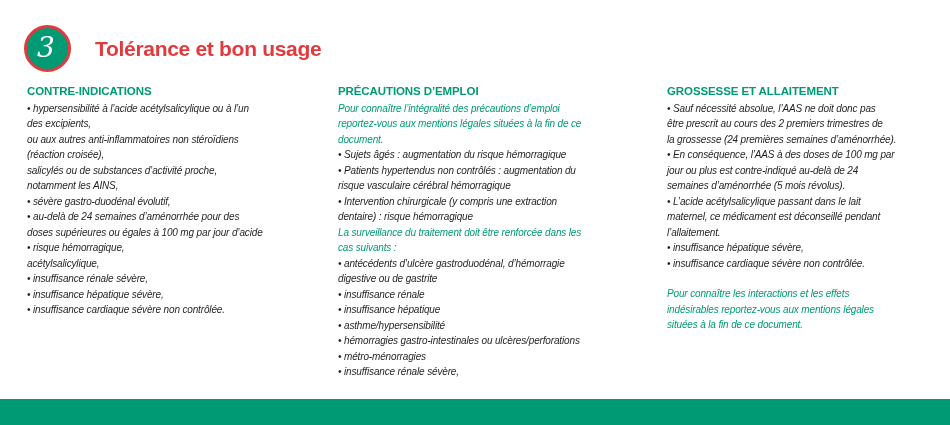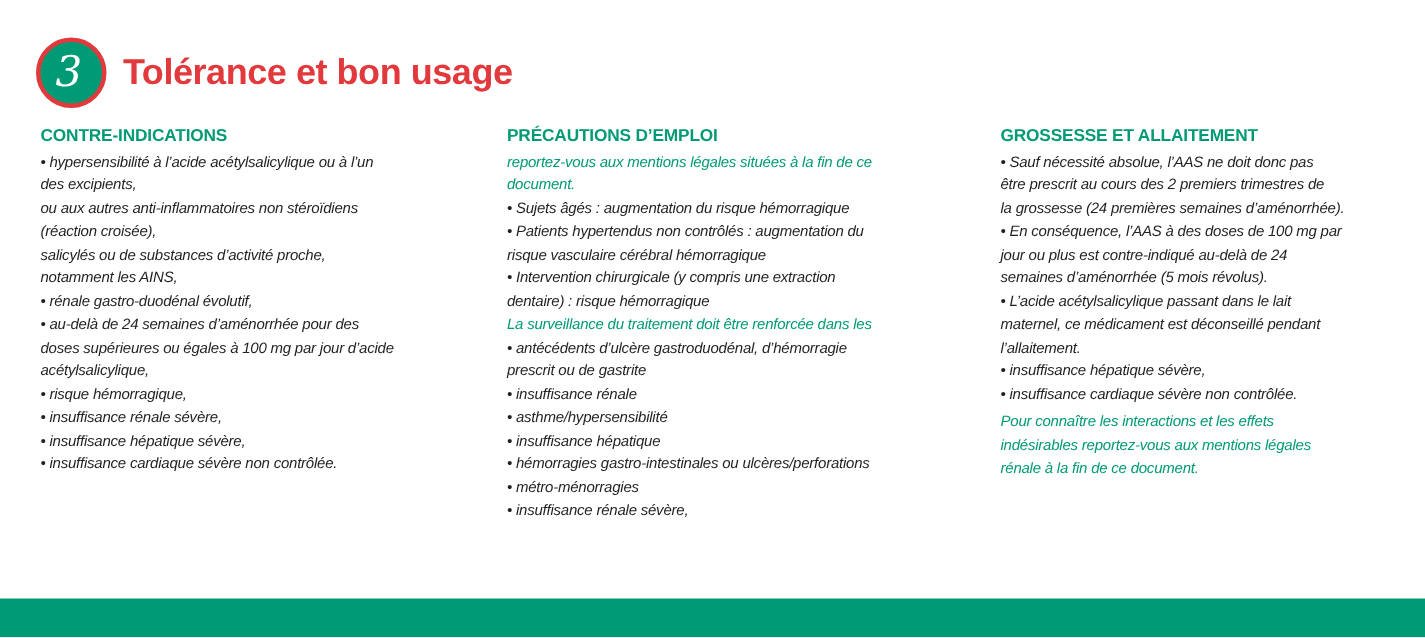--- a/index.html
+++ b/index.html
@@ -29,22 +29,22 @@
   }
   .badge span{
     color:#fff;
     font-family:"DejaVu Serif", serif;
     font-style:italic;
     font-size:28px;line-height:1;
     padding-right:3px;padding-bottom:2px;
   }
   .title{
     color:var(--red);
-    font-size:24px;font-weight:bold;
-    margin-left:11px;letter-spacing:-0.3px;
+    font-size:21px;font-weight:bold;
+    margin-left:24px;letter-spacing:-0.3px;
     white-space:nowrap;
   }
   .columns{
     position:absolute;left:27px;top:84px;
     display:grid;
     grid-template-columns:290px 308px 276px;
     column-gap:21px;
   }
   .col-heading{
     color:var(--green);
@@ -55,21 +55,21 @@
     white-space:nowrap;
   }
   .line{
     font-size:10px;line-height:15.5px;
     letter-spacing:-0.15px;
     color:var(--body);
     white-space:nowrap;
     font-style:italic;
   }
   .block.note .line{color:var(--green);}
-  .block.gap{margin-top:3px;}
+  .block.gap{margin-top:15px;}
   .footer-bar{
     position:absolute;left:0;right:0;bottom:0;
     height:26px;
     background:var(--green);
   }
 </style>
 </head>
 <body>
 
 <div class="page">
@@ -83,52 +83,54 @@
   <div class="columns">
       <div class="column">
         <div class="col-heading">CONTRE-INDICATIONS</div>
         <div class="block body">
           <div class="line">• hypersensibilité à l’acide acétylsalicylique ou à l’un</div>
           <div class="line">des excipients,</div>
           <div class="line">ou aux autres anti-inflammatoires non stéroïdiens</div>
           <div class="line">(réaction croisée),</div>
           <div class="line">salicylés ou de substances d’activité proche,</div>
           <div class="line">notamment les AINS,</div>
-          <div class="line">• rénale gastro-duodénal évolutif,</div>
+          <div class="line">• sévère gastro-duodénal évolutif,</div>
           <div class="line">• au-delà de 24 semaines d’aménorrhée pour des</div>
           <div class="line">doses supérieures ou égales à 100 mg par jour d’acide</div>
+          <div class="line">• risque hémorragique,</div>
           <div class="line">acétylsalicylique,</div>
-          <div class="line">• risque hémorragique,</div>
           <div class="line">• insuffisance rénale sévère,</div>
           <div class="line">• insuffisance hépatique sévère,</div>
           <div class="line">• insuffisance cardiaque sévère non contrôlée.</div>
         </div>
       </div>
       <div class="column">
         <div class="col-heading">PRÉCAUTIONS D’EMPLOI</div>
         <div class="block note">
+          <div class="line">Pour connaître l’intégralité des précautions d’emploi</div>
           <div class="line">reportez-vous aux mentions légales situées à la fin de ce</div>
           <div class="line">document.</div>
         </div>
         <div class="block body">
           <div class="line">• Sujets âgés : augmentation du risque hémorragique</div>
           <div class="line">• Patients hypertendus non contrôlés : augmentation du</div>
           <div class="line">risque vasculaire cérébral hémorragique</div>
           <div class="line">• Intervention chirurgicale (y compris une extraction</div>
           <div class="line">dentaire) : risque hémorragique</div>
         </div>
         <div class="block note">
           <div class="line">La surveillance du traitement doit être renforcée dans les</div>
+          <div class="line">cas suivants :</div>
         </div>
         <div class="block body">
           <div class="line">• antécédents d’ulcère gastroduodénal, d’hémorragie</div>
-          <div class="line">prescrit ou de gastrite</div>
+          <div class="line">digestive ou de gastrite</div>
           <div class="line">• insuffisance rénale</div>
+          <div class="line">• insuffisance hépatique</div>
           <div class="line">• asthme/hypersensibilité</div>
-          <div class="line">• insuffisance hépatique</div>
           <div class="line">• hémorragies gastro-intestinales ou ulcères/perforations</div>
           <div class="line">• métro-ménorragies</div>
           <div class="line">• insuffisance rénale sévère,</div>
         </div>
       </div>
       <div class="column">
         <div class="col-heading">GROSSESSE ET ALLAITEMENT</div>
         <div class="block body">
           <div class="line">• Sauf nécessité absolue, l’AAS ne doit donc pas</div>
           <div class="line">être prescrit au cours des 2 premiers trimestres de</div>
@@ -138,19 +140,19 @@
           <div class="line">semaines d’aménorrhée (5 mois révolus).</div>
           <div class="line">• L’acide acétylsalicylique passant dans le lait</div>
           <div class="line">maternel, ce médicament est déconseillé pendant</div>
           <div class="line">l’allaitement.</div>
           <div class="line">• insuffisance hépatique sévère,</div>
           <div class="line">• insuffisance cardiaque sévère non contrôlée.</div>
         </div>
         <div class="block note gap">
           <div class="line">Pour connaître les interactions et les effets</div>
           <div class="line">indésirables reportez-vous aux mentions légales</div>
-          <div class="line">rénale à la fin de ce document.</div>
+          <div class="line">situées à la fin de ce document.</div>
         </div>
       </div>
     </div>
 
   <div class="footer-bar"></div>
 </div>
 
 </body></html>

